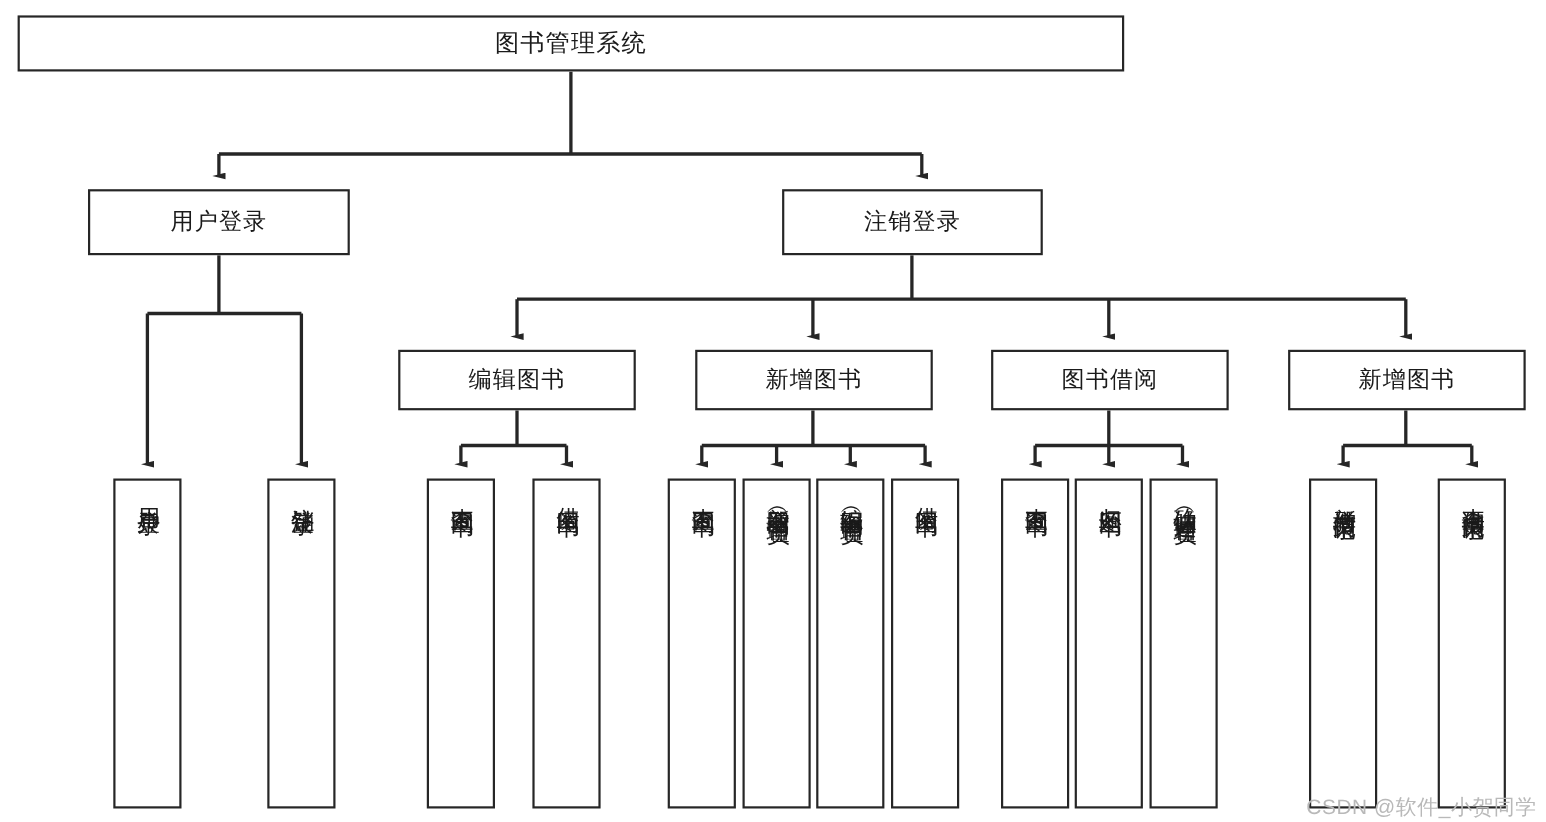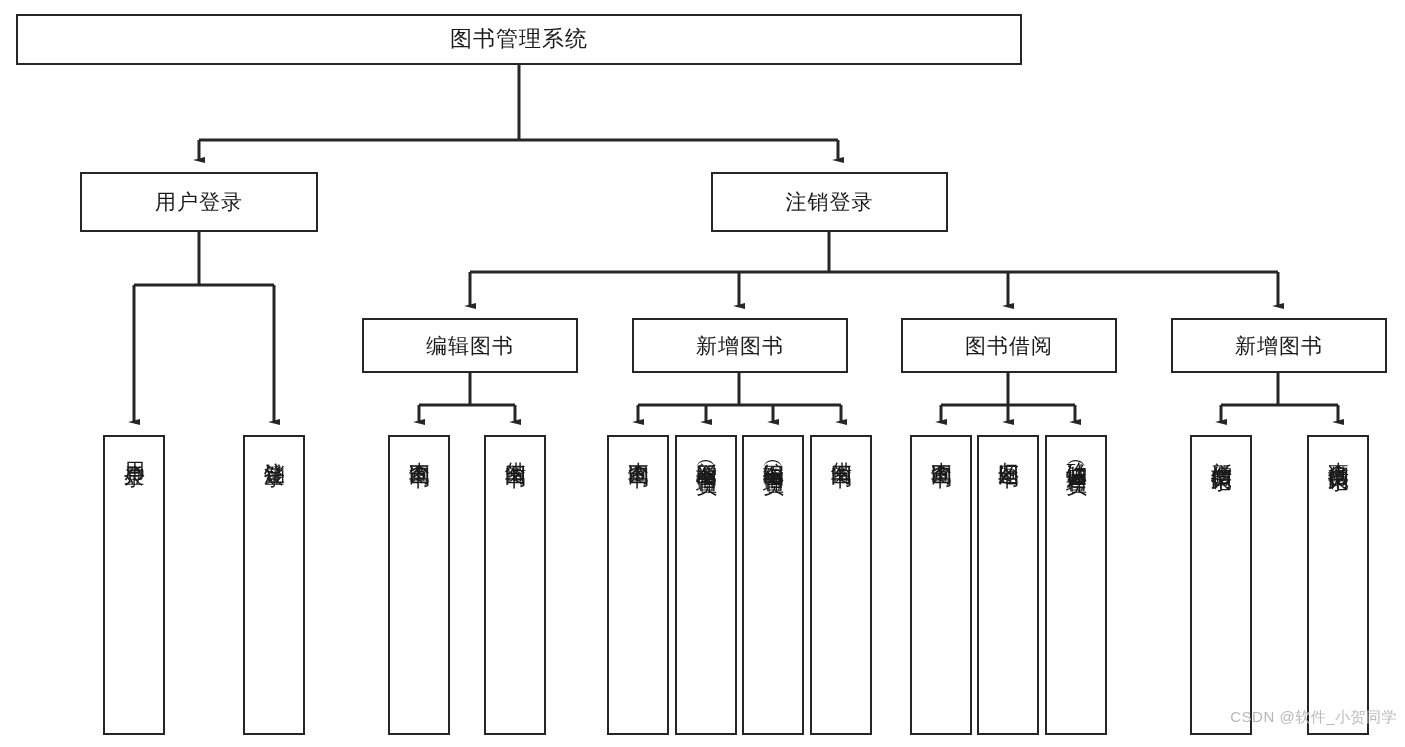--- a/index.html
+++ b/index.html
@@ -38,22 +38,22 @@
     line-height:1.18;
     writing-mode:vertical-rl;
     text-orientation:upright;
     letter-spacing:2px;
     white-space:pre;
     max-height:285px;
   }
   .watermark{
     position:absolute;
     right:8px;
-    bottom:20px;
-    font-size:15px;
+    bottom:0;
+    font-size:19px;
     color:#b9b9b9;
     letter-spacing:0.5px;
     white-space:nowrap;
     pointer-events:none;
   }
 </style>
 </head>
 <body>
 
 <div id="diagram">

